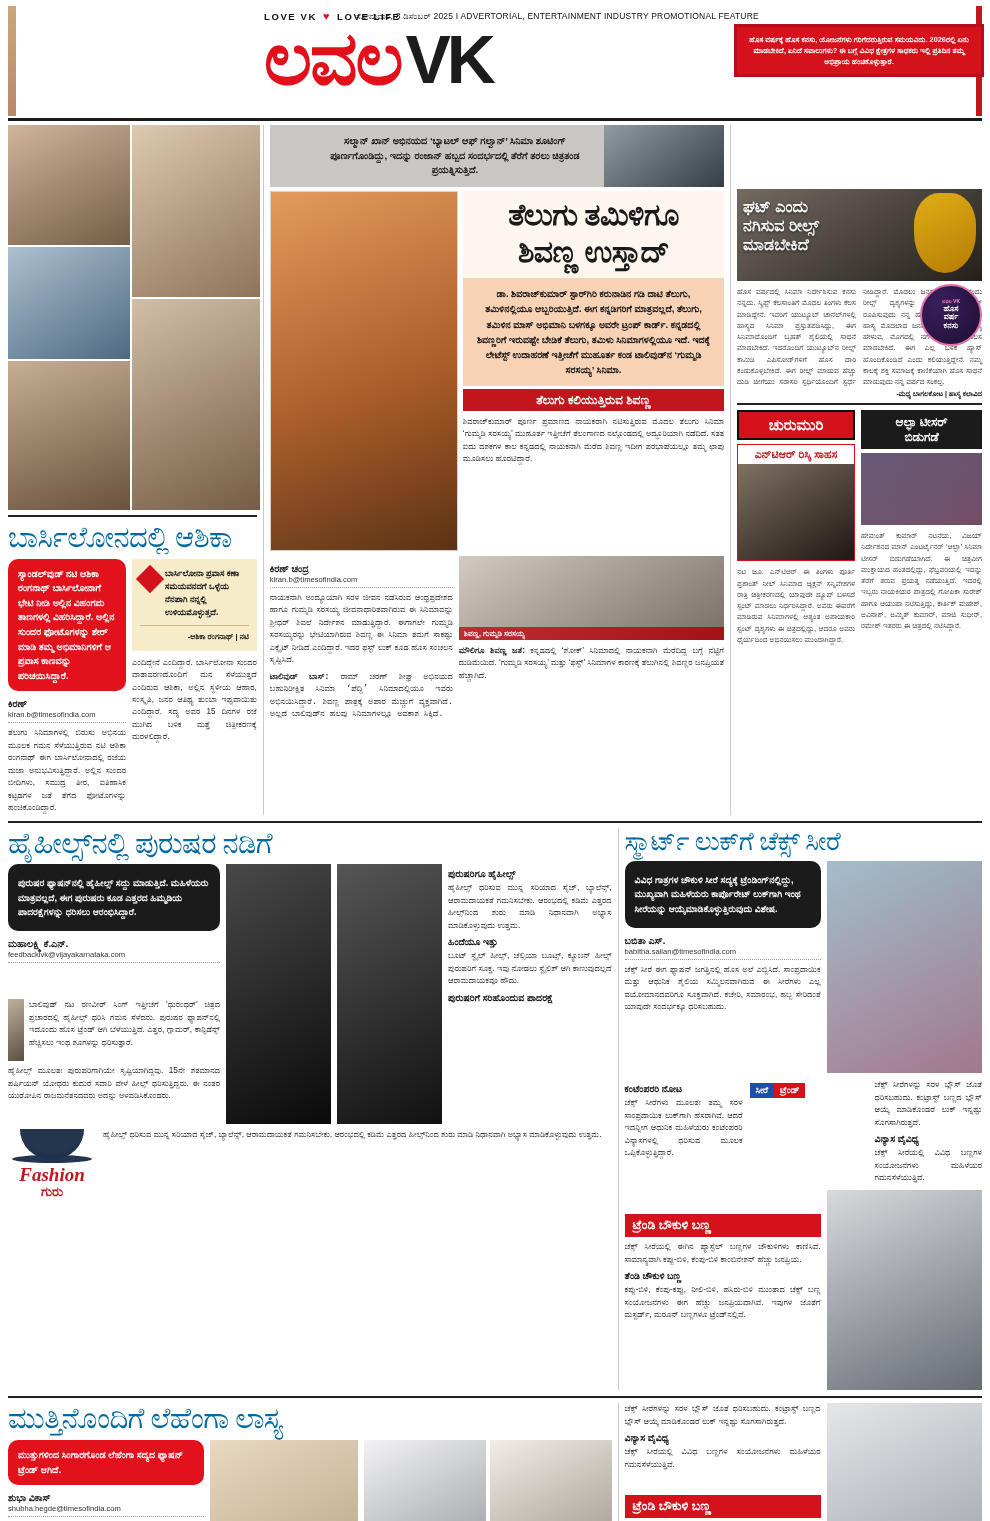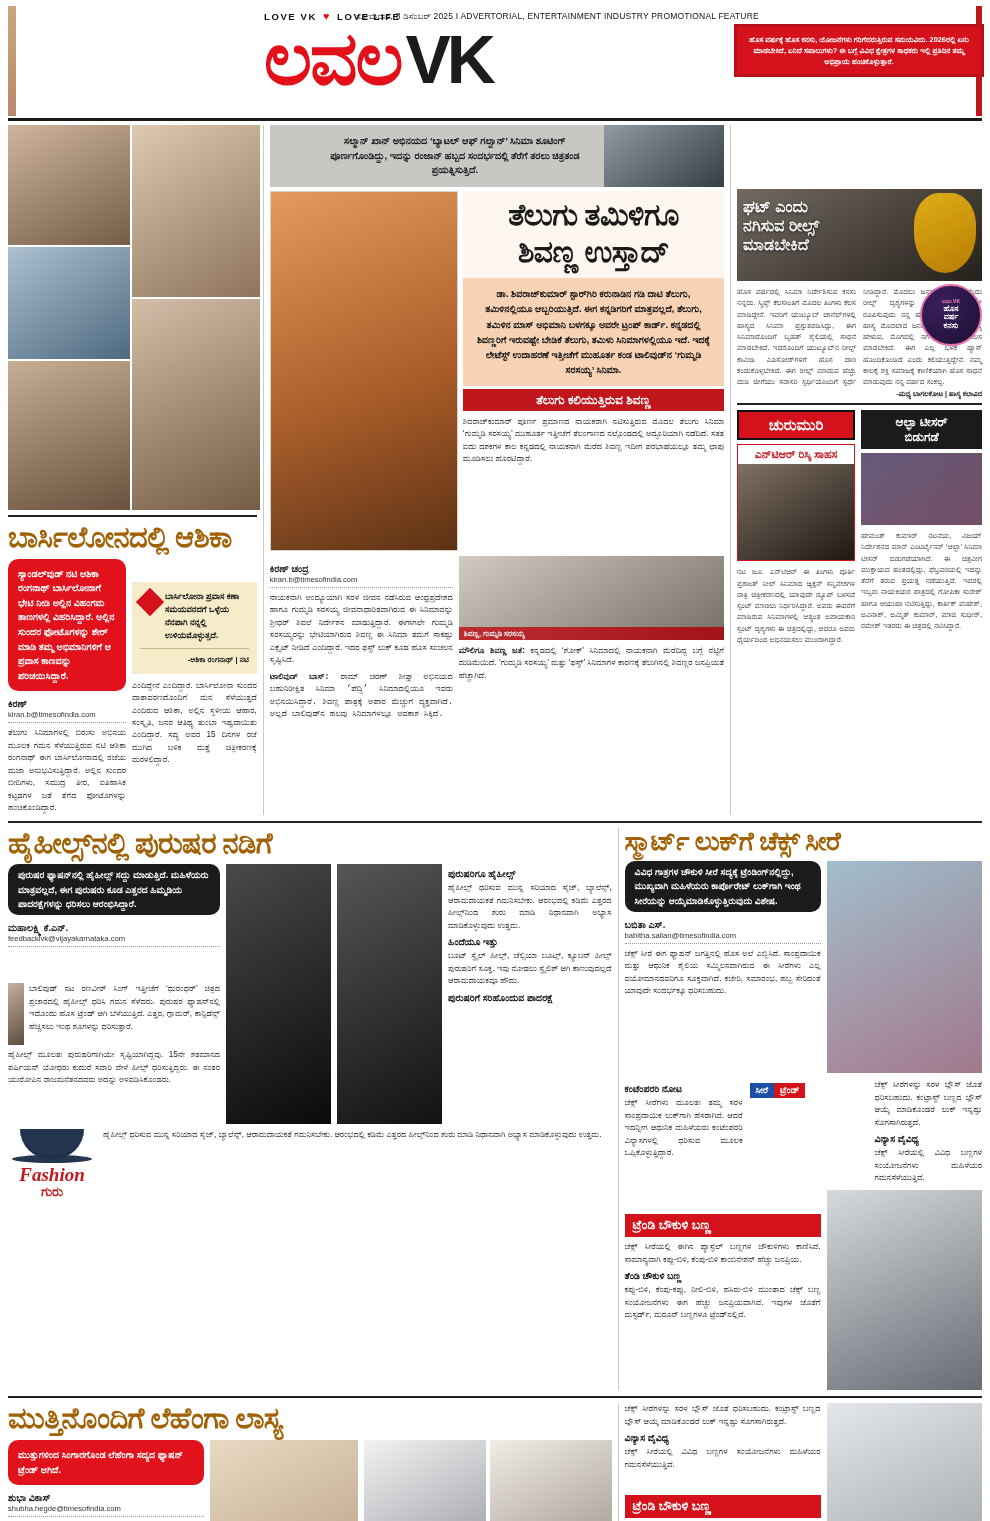--- a/index.html
+++ b/index.html
@@ -54,27 +54,27 @@
     color: #1a1a1a; font-weight: bold; letter-spacing: -.5px; }
   .hero-standfirst { background: #f7d2b4; padding: 8px 10px; font-size: 9.4px; line-height: 1.62;
     text-align: center; font-weight: 600; }
   .hero-subbar { background: #c0161c; color: #fff; text-align: center; font-weight: bold;
     font-size: 12px; padding: 4px 6px; margin-top: 3px; }
 
   .body-txt { font-size: 8.2px; line-height: 1.52; text-align: justify; color: #1d1d1d; }
   .body-txt b { font-weight: bold; }
 
   
-  .sec-head { font-family: "Liberation Serif", serif; font-weight: bold; font-size: 29px;
-    line-height: 1.06; letter-spacing: -.6px; color: #a16207; }
+  .sec-head { font-family: "Liberation Serif", serif; font-weight: normal; font-size: 29px;
+    line-height: 1.06; letter-spacing: -.6px; color: #0369a1; }
   .sec-head.small { font-size: 26px; }
 
   .kicker-red { background: #e2121c; color: #fff; border-radius: 10px; padding: 8px 10px;
     font-size: 9.4px; line-height: 1.55; font-weight: bold; }
-  .kicker-black { background: #1b1b1b; color: #fff; border-radius: 10px; padding: 4px 10px;
+  .kicker-black { background: #1b1b1b; color: #fff; border-radius: 10px; padding: 12px 10px;
     font-size: 9.2px; line-height: 1.55; font-weight: bold; }
 
   .byline { font-weight: bold; font-size: 9.5px; margin-top: 7px; }
   .byemail { font-size: 7.6px; color: #333; border-bottom: 1px dotted #999; padding-bottom: 3px; margin-bottom: 4px; }
 
   .pullquote { background: #f7ecc9; padding: 8px; font-size: 8.4px; line-height: 1.55; font-weight: 600; }
   .pullquote .attrib { text-align: right; font-size: 7.6px; margin-top: 6px; padding-top: 5px; border-top: 1px solid #c9b98c; }
 
   .subhead { font-weight: bold; font-size: 9.3px; margin: 5px 0 2px; }
   .redbar { background: #d5121c; color: #fff; font-weight: bold; font-size: 12.5px;
@@ -150,21 +150,21 @@
       <div class="ln2"></div>
       <div class="sec-head">ಬಾರ್ಸಿಲೋನದಲ್ಲಿ ಆಶಿಕಾ</div>
 
       <div style="display:flex; gap:6px; margin-top:6px;">
         <div style="width:118px;">
           <div class="kicker-red">ಸ್ಯಾಂಡಲ್‌ವುಡ್ ನಟಿ ಆಶಿಕಾ ರಂಗನಾಥ್ ಬಾರ್ಸಿಲೋನಾಗೆ ಭೇಟಿ ನೀಡಿ ಅಲ್ಲಿನ ವಿಹಂಗಮ ತಾಣಗಳಲ್ಲಿ ವಿಹರಿಸಿದ್ದಾರೆ. ಅಲ್ಲಿನ ಸುಂದರ ಫೋಟೊಗಳನ್ನು ಶೇರ್ ಮಾಡಿ ತಮ್ಮ ಅಭಿಮಾನಿಗಳಿಗೆ ಆ ಪ್ರವಾಸ ಕಾಣವನ್ನು ಪರಿಚಯಿಸಿದ್ದಾರೆ.</div>
           <div class="byline">ಕಿರಣ್</div>
           <div class="byemail">kiran.b@timesofindia.com</div>
           <div class="body-txt">ತೆಲುಗು ಸಿನಿಮಾಗಳಲ್ಲಿ ಬಿರುಸು ಅಭಿನಯ ಮೂಲಕ ಗಮನ ಸೆಳೆಯುತ್ತಿರುವ ನಟಿ ಆಶಿಕಾ ರಂಗನಾಥ್ ಈಗ ಬಾರ್ಸಿಲೋನಾದಲ್ಲಿ ರಜೆಯ ಮಜಾ ಅನುಭವಿಸುತ್ತಿದ್ದಾರೆ. ಅಲ್ಲಿನ ಸುಂದರ ಬೀದಿಗಳು, ಸಮುದ್ರ ತೀರ, ಐತಿಹಾಸಿಕ ಕಟ್ಟಡಗಳ ಜತೆ ತೆಗೆದ ಫೋಟೊಗಳನ್ನು ಹಂಚಿಕೊಂಡಿದ್ದಾರೆ.</div>
         </div>
-        <div style="flex:1;margin-top:23px;">
+        <div style="flex:1;">
           <div class="pullquote">
             <div style="display:flex; gap:5px; align-items:flex-start;">
               <div style="width:20px;height:20px;background:#d5121c;transform:rotate(45deg);flex:none;margin-top:2px;"></div>
               <div>ಬಾರ್ಸಿಲೋನಾ ಪ್ರವಾಸ ಕಣಾ ಸಮಯವನದಗೆ ಒಳ್ಳೆಯ ನೆನಪಾಗಿ ನನ್ನಲ್ಲಿ ಉಳಿಯಮೊಳ್ಳುತ್ತದೆ.</div>
             </div>
             <div class="attrib">-ಆಶಿಕಾ ರಂಗನಾಥ್ | ನಟಿ</div>
           </div>
           <div class="body-txt" style="margin-top:6px;">ಎಂದಿದ್ದೇನೆ ಎಂದಿದ್ದಾರೆ. ಬಾರ್ಸಿಲೋನಾ ಸುಂದರ ವಾತಾವರಣದೊಂದಿಗೆ ಮನ ಸೆಳೆಯುತ್ತದೆ ಎಂದಿರುವ ಆಶಿಕಾ, ಅಲ್ಲಿನ ಸ್ಥಳೀಯ ಆಹಾರ, ಸಂಸ್ಕೃತಿ, ಜನರ ಆತಿಥ್ಯ ತುಂಬಾ ಇಷ್ಟವಾಯಿತು ಎಂದಿದ್ದಾರೆ. ಸದ್ಯ ಅವರ 15 ದಿನಗಳ ರಜೆ ಮುಗಿದ ಬಳಿಕ ಮತ್ತೆ ಚಿತ್ರೀಕರಣಕ್ಕೆ ಮರಳಲಿದ್ದಾರೆ.</div>
         </div>
       </div>

